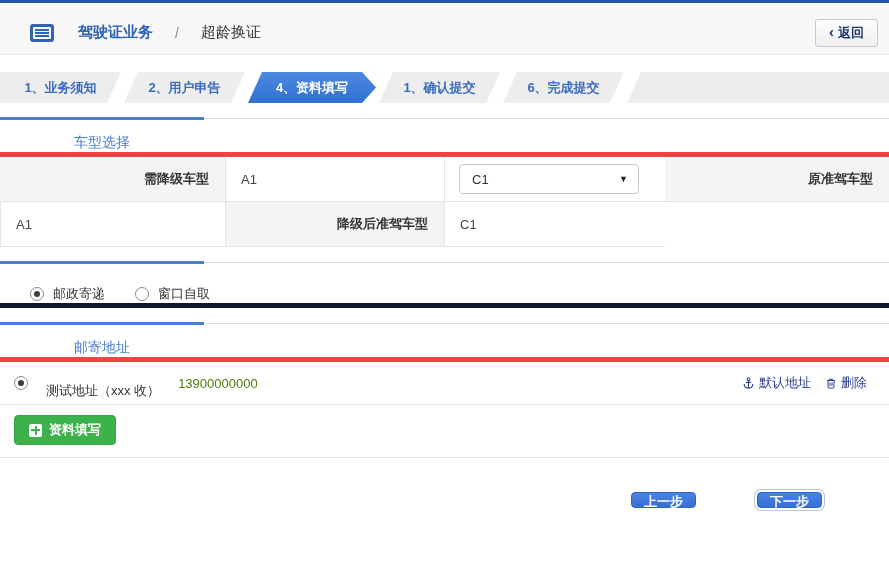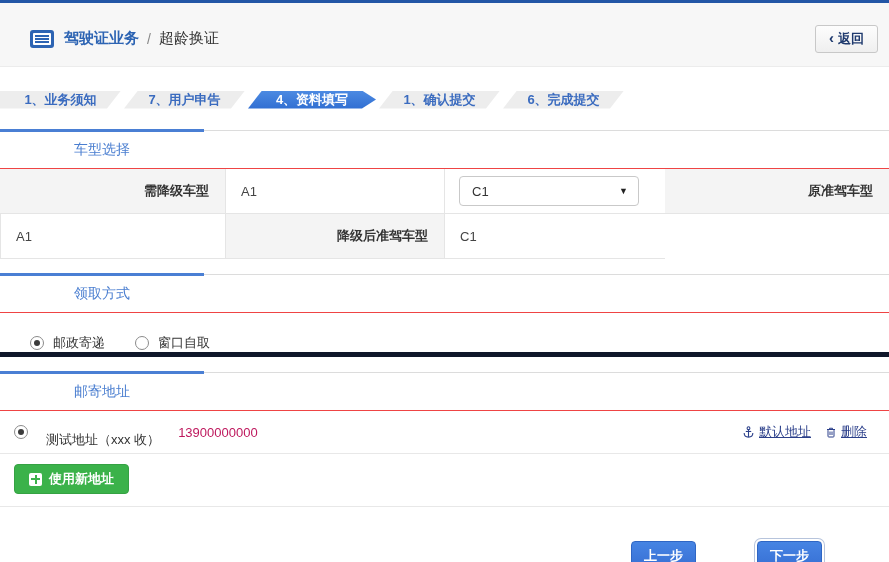--- a/index.html
+++ b/index.html
@@ -2,46 +2,46 @@
 <html><head>
 <meta charset="utf-8">
 <style>
   * { margin:0; padding:0; box-sizing:border-box; }
   html,body { background:#fff; }
   body { width:889px; font-family:"Liberation Sans","DejaVu Sans",sans-serif; color:#333; }
   .page { width:889px; min-height:562px; position:relative; background:#fff; }
 
   
   .topline { height:3px; background:#2356a6; }
-  .header { height:64px; background:#f7f7f7; border-bottom:1px solid #ececec; display:flex; align-items:center; padding:8px 11px 0 30px; position:relative; }
+  .header { height:52px; background:#f7f7f7; border-bottom:1px solid #ececec; display:flex; align-items:center; padding:8px 11px 0 30px; position:relative;gap:14px; }
   .hicon { display:inline-flex; margin-right:10px; }
   .crumb-root { color:#2d64b3; font-size:15px; font-weight:bold; cursor:pointer; }
   .crumb-sep { color:#888; font-size:14px; margin:0 8px; }
   .crumb-cur { color:#333; font-size:15px; }
   .back { margin-left:auto; display:inline-flex; align-items:center; gap:4px; height:28px; padding:0 13px;
           background:linear-gradient(#fdfdfd,#efefef); border:1px solid #c8c8c8; border-radius:3px;
           color:#1f3a6e; font-size:13px; font-weight:bold; cursor:pointer; font-family:inherit; }
   .back-ch { font-size:15px; font-weight:bold; line-height:1; transform:translateY(-1px); }
 
   
-  .wizard { display:flex; height:31px; margin-top:17px;align-items:center; }
+  .wizard { display:flex; height:31px; margin-top:17px; }
   .step { width:121px; margin-right:3px; background:#ededed; color:#3a6bbf; font-size:13px; font-weight:bold;
           display:flex; align-items:center; justify-content:center;
           clip-path:polygon(14px 0, 100% 0, calc(100% - 14px) 100%, 0 100%); cursor:pointer; }
   .step.first { clip-path:polygon(0 0, 100% 0, calc(100% - 14px) 100%, 0 100%); }
   .step.active { width:128px; background:linear-gradient(#4c8ae2,#316fd2); color:#fff;
           clip-path:polygon(14px 0, calc(100% - 14px) 0, 100% 50%, calc(100% - 14px) 100%, 0 100%); }
   .wfiller { flex:1; background:#ededed; clip-path:polygon(14px 0, 100% 0, 100% 100%, 0 100%); margin-right:0; }
 
   
   .section { margin-top:14px; }
   .rule { position:relative; height:3px; }
   .rule::after { content:''; position:absolute; top:1px; left:0; right:0; height:1px; background:#dcdcdc; }
   .rule .blue { position:absolute; top:0; left:0; width:204px; height:3px; background:#4a7fd4; z-index:1; }
-  .title-row { height:37px; border-bottom:1px solid #ef4444; display:flex; align-items:center; }
+  .title-row { height:37px; border-bottom:5px solid #ef4444; display:flex; align-items:flex-end; }
   .s-title { width:204px; text-align:center; color:#4a7ed0; font-size:14px; }
 
   
   .vgrid { display:grid; grid-template-columns:225px 219px 221px 1fr; grid-auto-rows:45px; }
   .cell { display:flex; align-items:center; font-size:13px; border-bottom:1px solid #e5e5e5; }
   .cell.lbl { background:#f4f4f4; justify-content:flex-end; padding-right:16px; font-weight:bold; color:#333; }
   .cell.val { padding-left:15px; color:#444; background:#fff; }
   .cell.bl { border-left:1px solid #e5e5e5;text-align:right; }
   .select { width:180px; height:30px; border:1px solid #c9c9c9; border-radius:4px; background:#fff;
             display:flex; align-items:center; padding:0 10px 0 12px; cursor:pointer; }
@@ -50,34 +50,34 @@
 
   
   .opt-row { height:44px; border-bottom:5px solid #0f172a; display:flex; align-items:flex-end; padding-left:30px; gap:30px; }
   .opt { display:flex; align-items:center; gap:9px; cursor:pointer; font-size:13px; color:#333; }
   .radio { width:14px; height:14px; border:1px solid #8b8b8b; border-radius:50%; background:#fff; position:relative; flex:none; }
   .radio.checked::after { content:''; position:absolute; left:3px; top:3px; right:3px; bottom:3px; border-radius:50%; background:#3b3b3b; }
 
   
   .addr-row { height:43px; border-bottom:1px solid #e8e8e8; display:flex; align-items:center; padding:0 22px 0 14px; }
   .addr-text { margin-left:18px; font-size:13px; color:#333;margin-top:16px; }
-  .addr-phone { margin-left:18px; font-size:13px; color:#be185d; }
+  .addr-phone { margin-left:18px; font-size:13px; color:#4d7c0f; }
   .addr-actions { margin-left:auto; display:flex; align-items:center; gap:6px; }
-  .alink { display:inline-flex; align-items:center; gap:4px; color:#2b3f8a; font-size:13px; cursor:pointer;text-decoration:underline; }
+  .alink { display:inline-flex; align-items:center; gap:4px; color:#2b3f8a; font-size:13px; cursor:pointer; }
   .alink + .alink { margin-left:8px;align-items:center; }
   .add-row { padding:10px 0 12px 14px; border-bottom:1px solid #e8e8e8; }
   .btn-green { display:inline-flex; align-items:center; gap:7px; height:30px; padding:0 14px; background:#3bb24a;
                border:1px solid #35a243; border-radius:4px; color:#fff; font-size:13px; font-weight:bold; cursor:pointer; font-family:inherit; }
   .plus-box { width:13px; height:13px; background:#fff; border-radius:2px; position:relative; flex:none; }
   .plus-box::before { content:''; position:absolute; left:2px; right:2px; top:5.5px; height:2px; background:#3bb24a; }
   .plus-box::after  { content:''; position:absolute; top:2px; bottom:2px; left:5.5px; width:2px; background:#3bb24a; }
 
   
   .footer { display:flex; justify-content:flex-end; gap:17px; padding:34px 67px 20px 0; }
-  .btn-blue { min-width:57px; height:29px; background:linear-gradient(#4684e3,#376fd4); border:1px solid #2f66c4;
+  .btn-blue { min-width:57px; height:16px; background:linear-gradient(#4684e3,#376fd4); border:1px solid #2f66c4;
               border-radius:4px; color:#fff; font-size:13px; font-weight:bold; cursor:pointer; font-family:inherit; padding:0 12px; }
   .btn-blue.focused { box-shadow:0 0 0 2px #fff, 0 0 0 3px #b7c4dc;margin-left:44px; }
 
   svg { display:block; }
 </style>
 </head>
 <body>
 
 <div class="page">
 
@@ -100,21 +100,21 @@
       <span class="back-ch">‹</span>
       <span>返回</span>
     </button>
   </div>
 
   <div class="wizard">
     <div class="step first">
         <span>1、业务须知</span>
       </div>
     <div class="step">
-        <span>7、用户申告</span>
+        <span>2、用户申告</span>
       </div>
     <div class="step active">
         <span>4、资料填写</span>
       </div>
     <div class="step">
         <span>1、确认提交</span>
       </div>
     <div class="step">
         <span>6、完成提交</span>
       </div>
@@ -141,23 +141,20 @@
       <div class="cell val bl">A1</div>
       <div class="cell lbl bl">降级后准驾车型</div>
       <div class="cell val bl">C1</div>
     </div>
   </div>
 
   <div class="section">
     <div class="rule">
         <div class="blue"></div>
       </div>
-    <div class="title-row">
-      <span class="s-title">领取方式</span>
-    </div>
     <div class="opt-row">
       <label class="opt">
         <span class="radio checked"></span>
         <span>邮政寄递</span>
       </label>
       <label class="opt">
         <span class="radio"></span>
         <span>窗口自取</span>
       </label>
     </div>
@@ -196,21 +193,21 @@
               <line x1="14" y1="10" x2="14" y2="17"></line>
             </svg>
           </span>
           <span>删除</span>
         </span>
       </span>
     </div>
     <div class="add-row">
       <button class="btn-green">
         <span class="plus-box"></span>
-        <span>使用新地址</span>
+        <span>资料填写</span>
       </button>
     </div>
   </div>
 
   <div class="footer">
     <button class="btn-blue">上一步</button>
     <button class="btn-blue focused">下一步</button>
   </div>
 
 </div>

